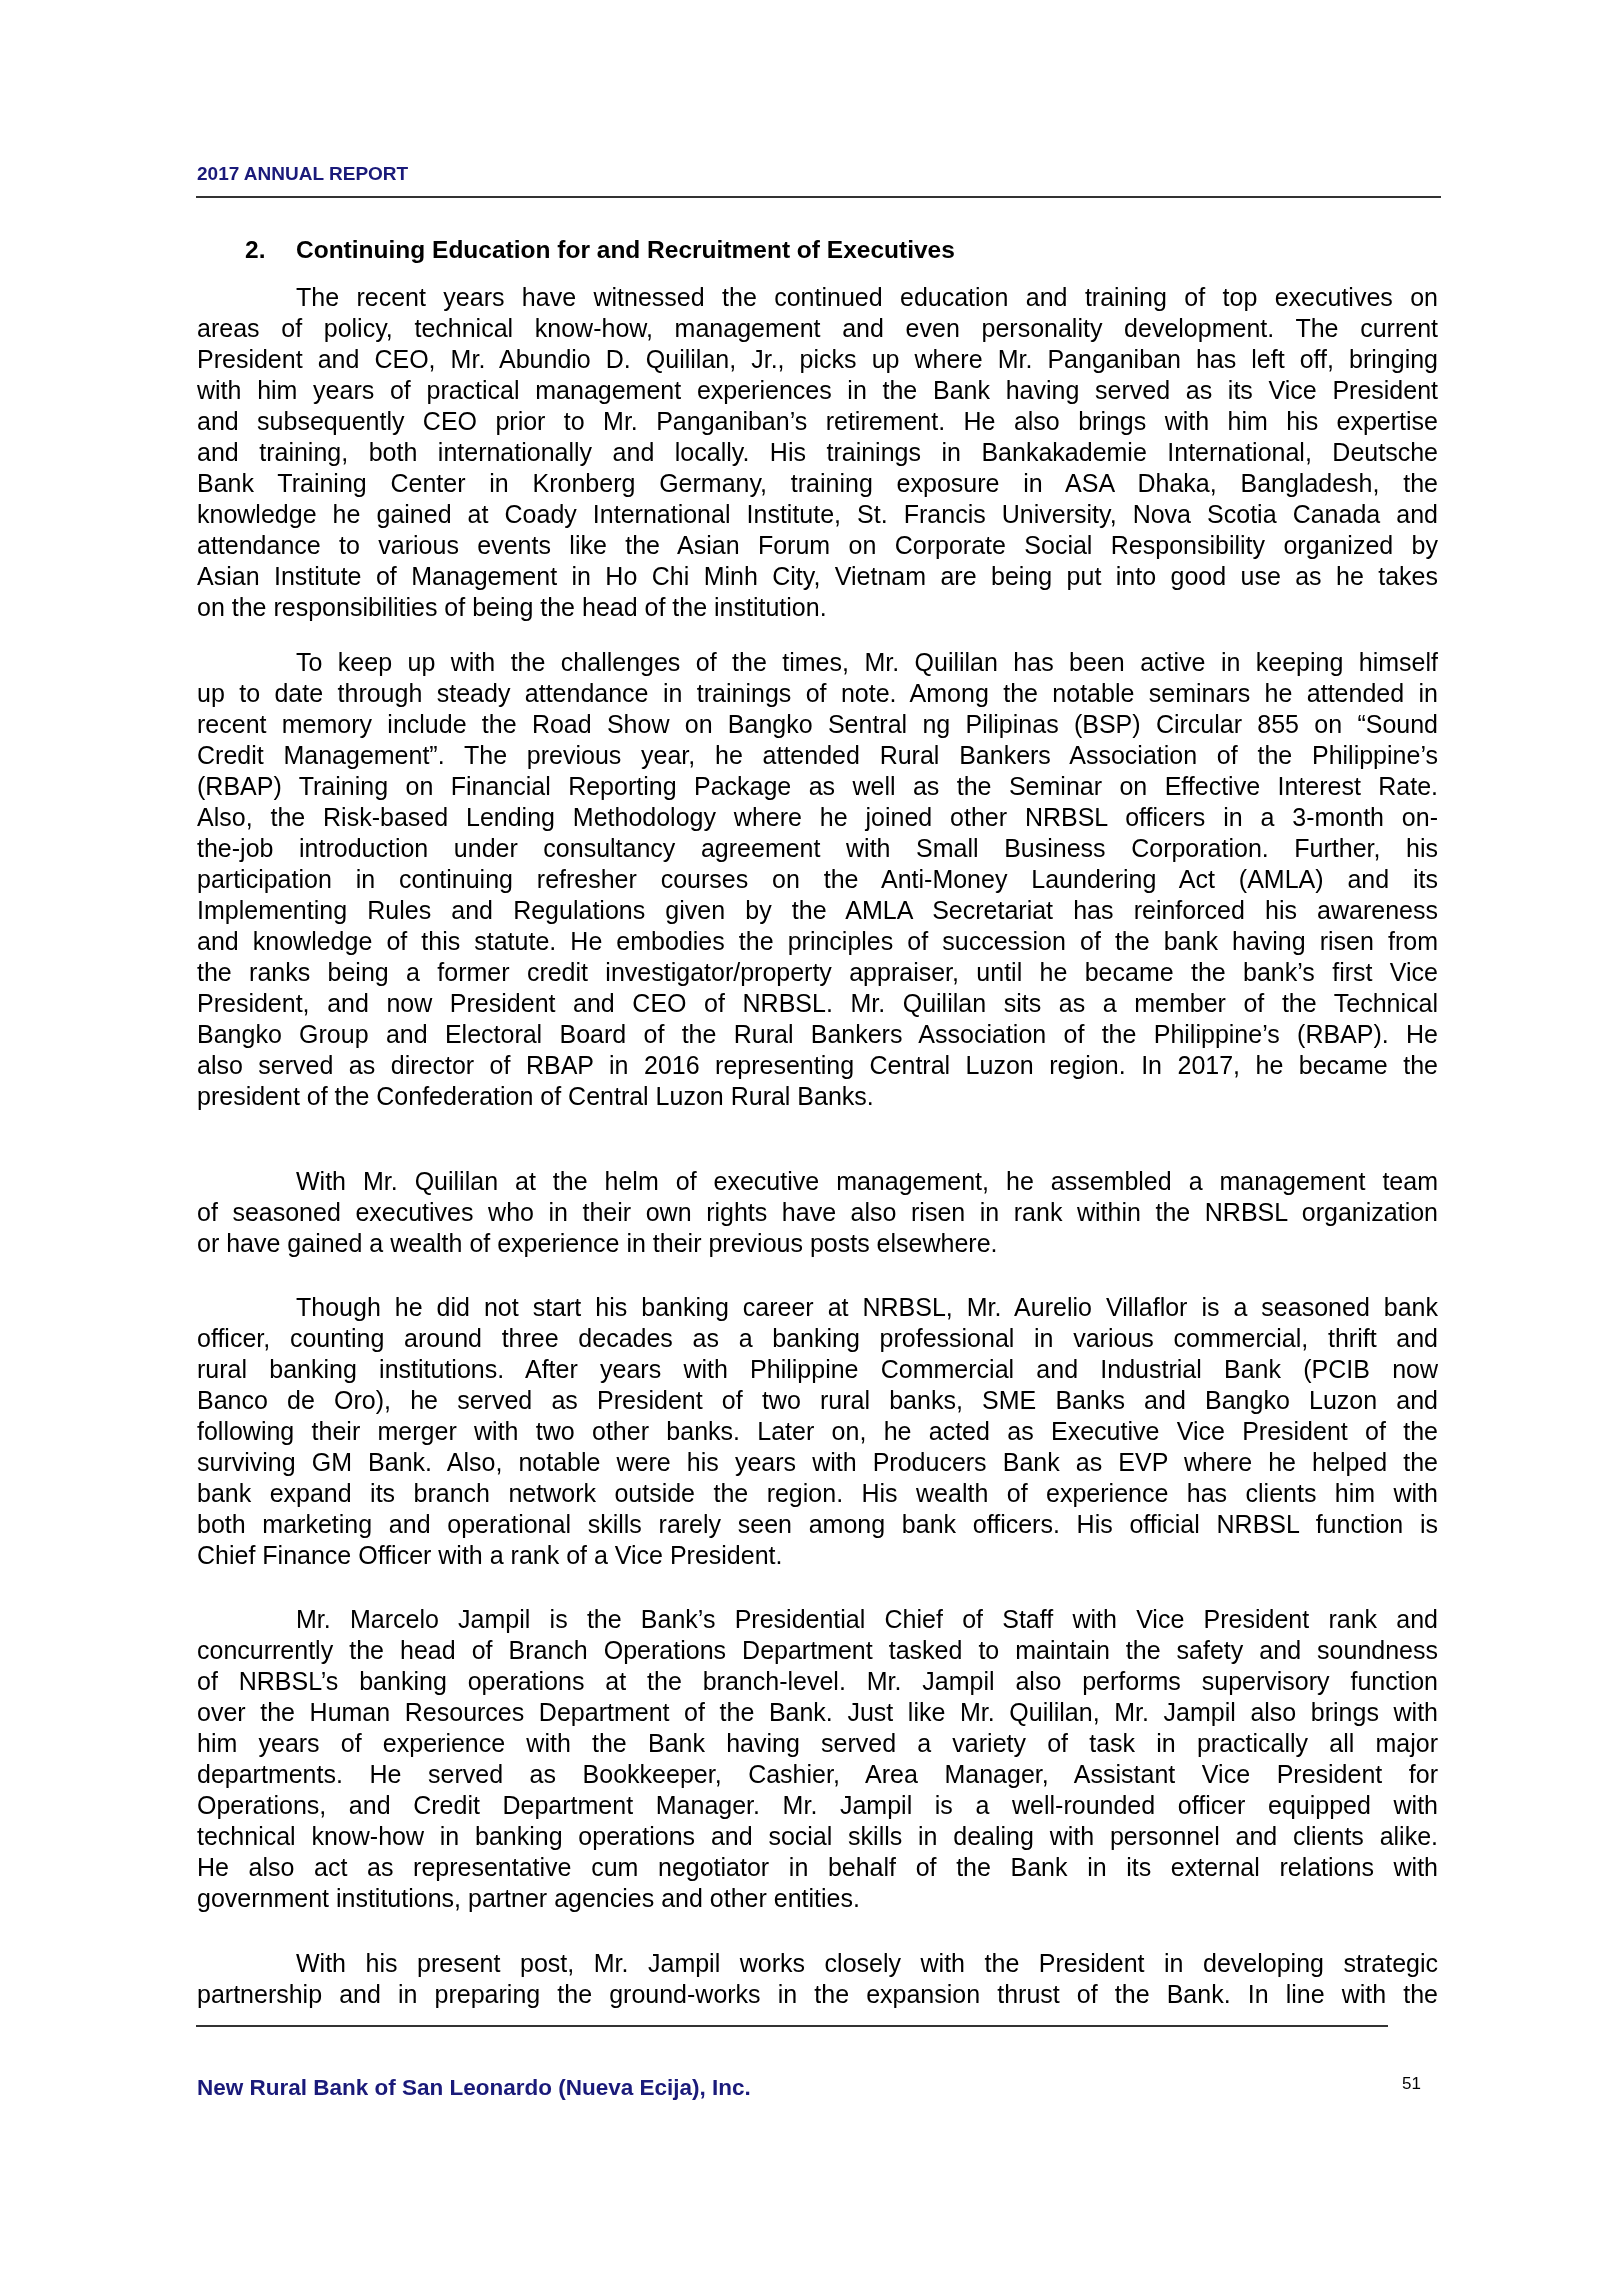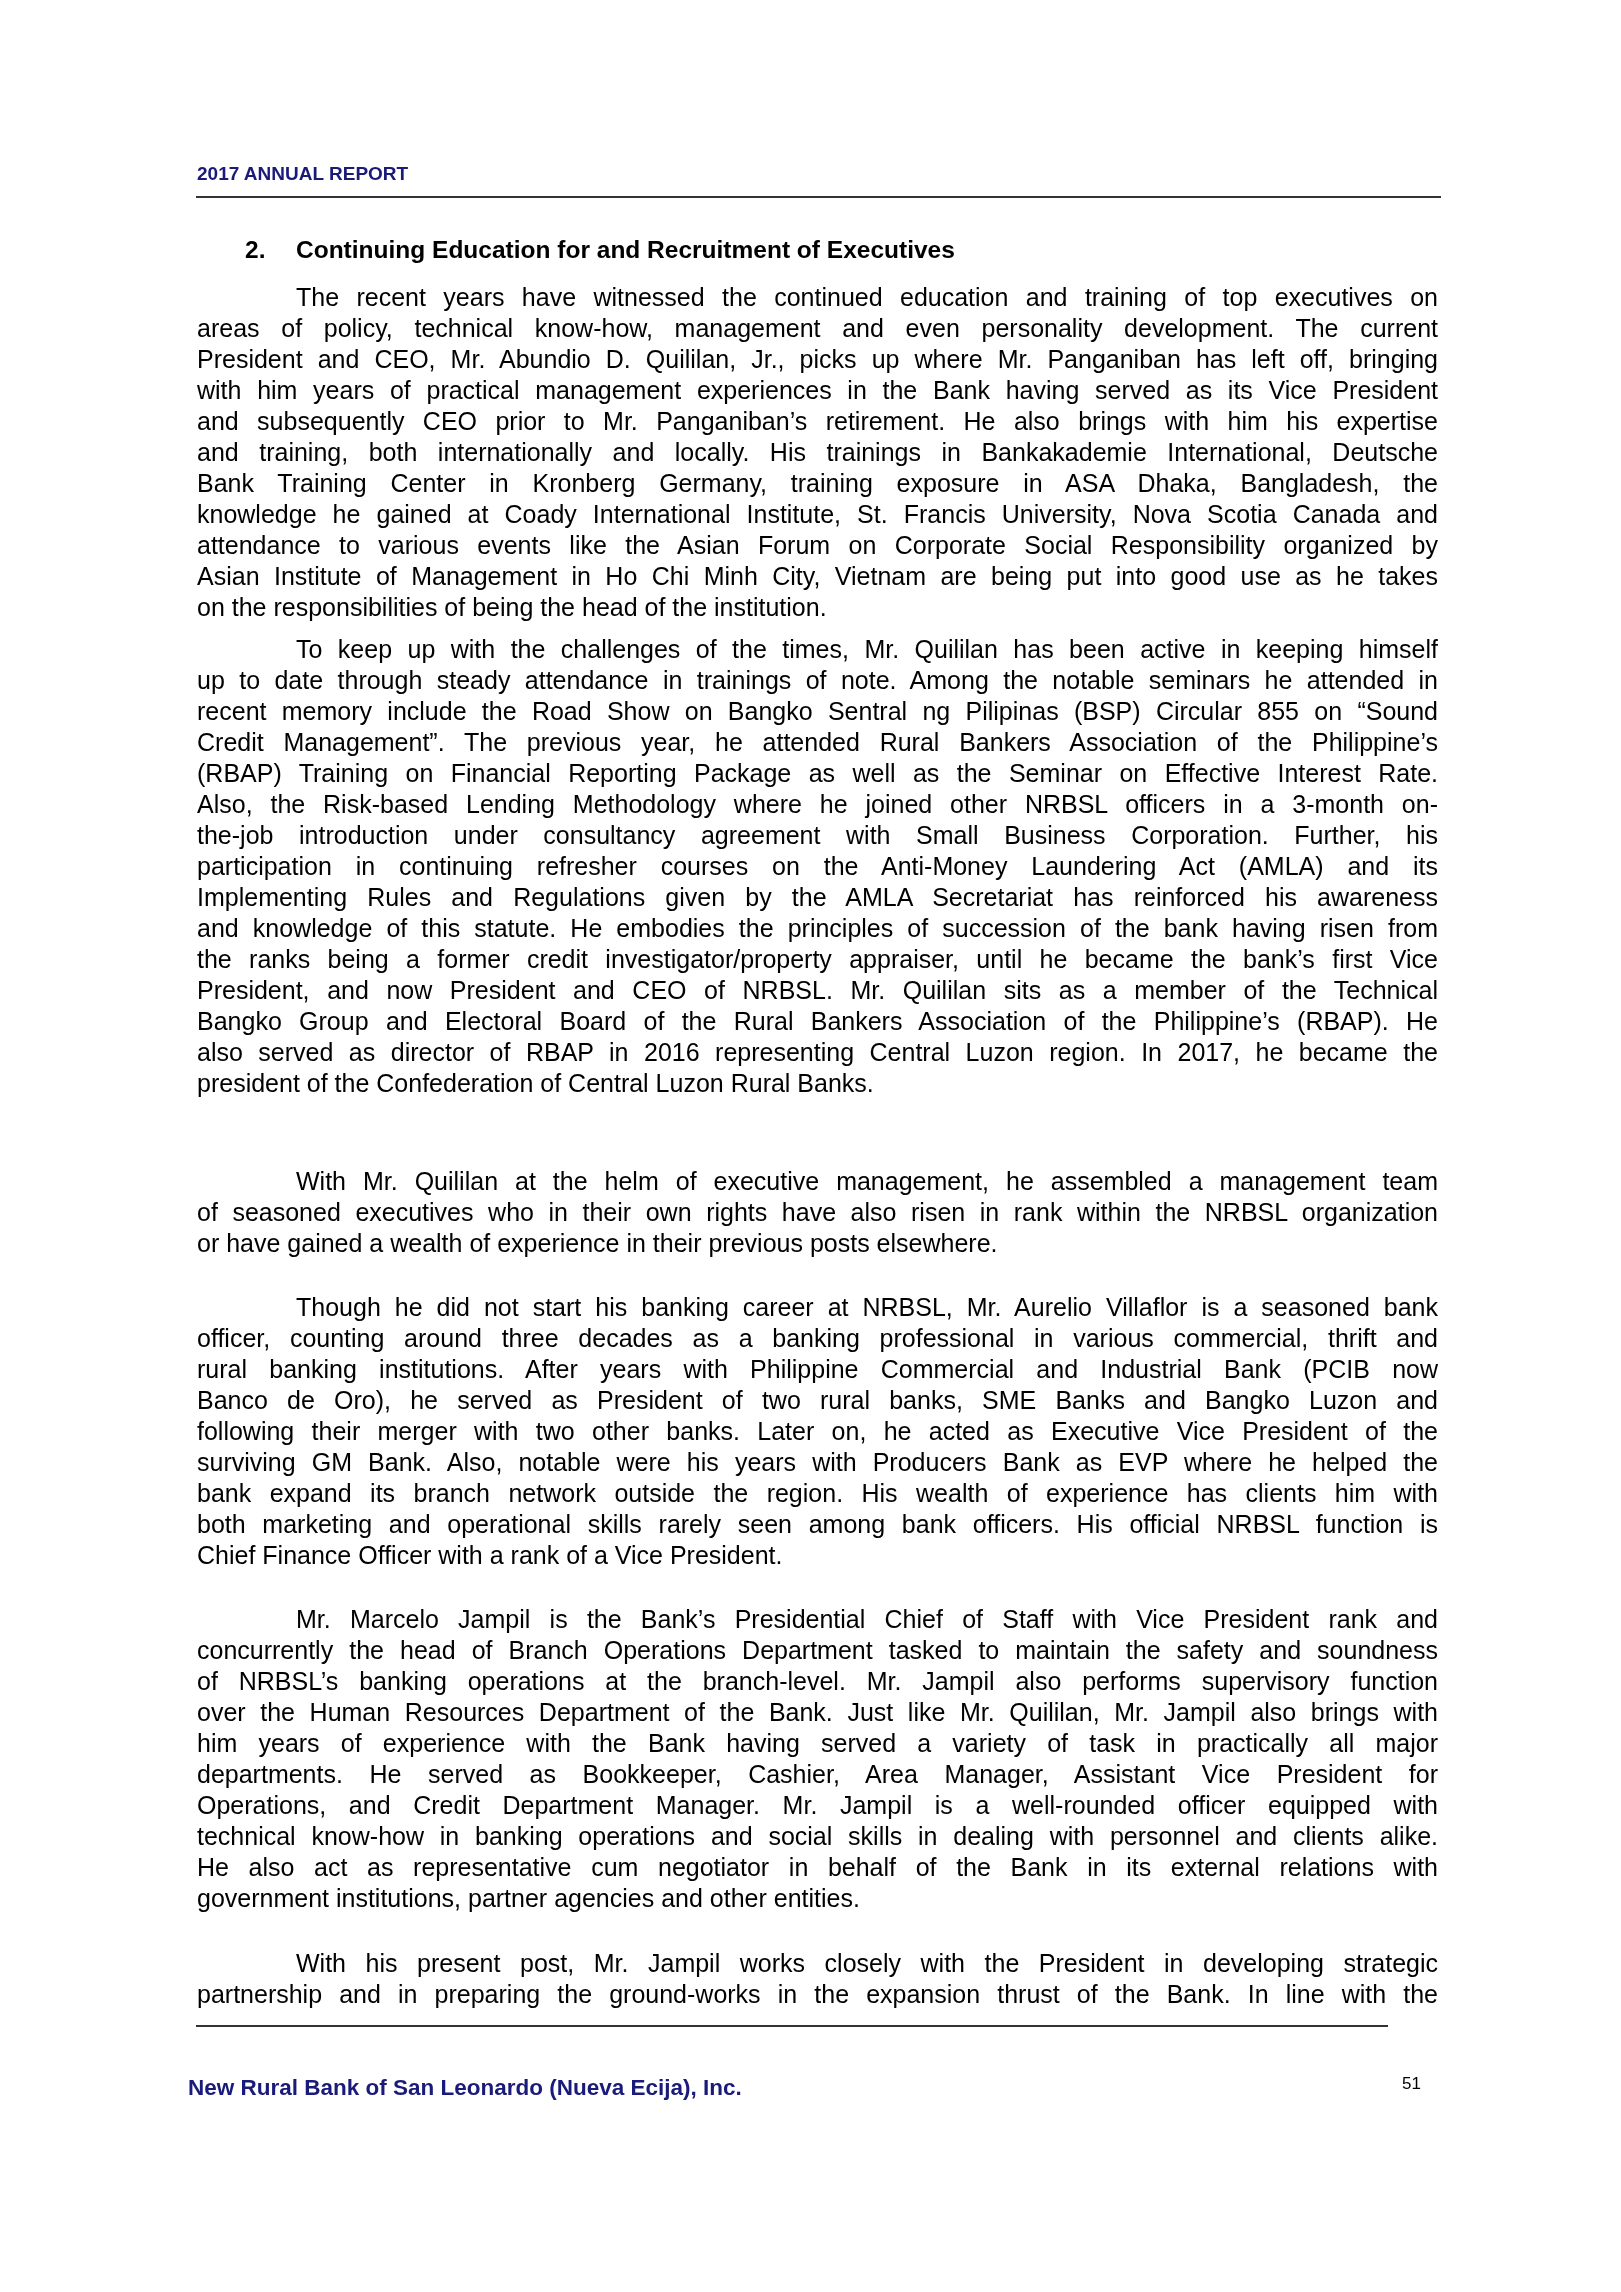--- a/index.html
+++ b/index.html
@@ -7,21 +7,21 @@
   .header-title{position:absolute;left:197px;top:163px;font-size:19px;font-weight:bold;color:#1a1a7a;}
   .header-rule{position:absolute;left:196px;top:196px;width:1245px;height:2px;background:#333;}
   .section-heading{position:absolute;left:245px;top:227px;font-size:24.5px;font-weight:bold;margin-top:9px;}
   .section-heading .num{display:inline-block;width:51px;}
   .body{position:absolute;left:197px;width:1241px;font-size:25px;line-height:31px;}
   .line{display:block;text-align:justify;text-align-last:justify;white-space:nowrap;height:31px;}
   .line.last{text-align-last:left;}
   .line.first{padding-left:99px;}
   .para{position:absolute;left:0;width:100%;}
   .footer-rule{position:absolute;left:196px;top:2025px;width:1192px;height:2px;background:#333;}
-  .footer-text{position:absolute;left:188px;top:2075px;font-size:22.5px;font-weight:bold;color:#1a1a7a;}
+  .footer-text{position:absolute;left:197px;top:2075px;font-size:22.5px;font-weight:bold;color:#1a1a7a;}
   .page-num{position:absolute;left:1402px;top:2074px;font-size:17px;color:#000;}
 </style>
 </head>
 <body>
 
 <div>
   <div class="header-title">2017 ANNUAL REPORT</div>
   <div class="header-rule"></div>
 </div>
 
@@ -36,21 +36,21 @@
       <span class="line">President and CEO, Mr. Abundio D. Quililan, Jr., picks up where Mr. Panganiban has left off, bringing</span>
       <span class="line">with him years of practical management experiences in the Bank having served as its Vice President</span>
       <span class="line">and subsequently CEO prior to Mr. Panganiban’s retirement. He also brings with him his expertise</span>
       <span class="line">and training, both internationally and locally. His trainings in Bankakademie International, Deutsche</span>
       <span class="line">Bank Training Center in Kronberg Germany, training exposure in ASA Dhaka, Bangladesh, the</span>
       <span class="line">knowledge he gained at Coady International Institute, St. Francis University, Nova Scotia Canada and</span>
       <span class="line">attendance to various events like the Asian Forum on Corporate Social Responsibility organized by</span>
       <span class="line">Asian Institute of Management in Ho Chi Minh City, Vietnam are being put into good use as he takes</span>
       <span class="line last">on the responsibilities of being the head of the institution.</span>
     </div>
-    <div class="para" style="top: 634px;">
+    <div class="para" style="top: 647px;">
       <span class="line first">To keep up with the challenges of the times, Mr. Quililan has been active in keeping himself</span>
       <span class="line">up to date through steady attendance in trainings of note. Among the notable seminars he attended in</span>
       <span class="line">recent memory include the Road Show on Bangko Sentral ng Pilipinas (BSP) Circular 855 on “Sound</span>
       <span class="line">Credit Management”. The previous year, he attended Rural Bankers Association of the Philippine’s</span>
       <span class="line">(RBAP) Training on Financial Reporting Package as well as the Seminar on Effective Interest Rate.</span>
       <span class="line">Also, the Risk-based Lending Methodology where he joined other NRBSL officers in a 3-month on-</span>
       <span class="line">the-job introduction under consultancy agreement with Small Business Corporation. Further, his</span>
       <span class="line">participation in continuing refresher courses on the Anti-Money Laundering Act (AMLA) and its</span>
       <span class="line">Implementing Rules and Regulations given by the AMLA Secretariat has reinforced his awareness</span>
       <span class="line">and knowledge of this statute. He embodies the principles of succession of the bank having risen from</span>

